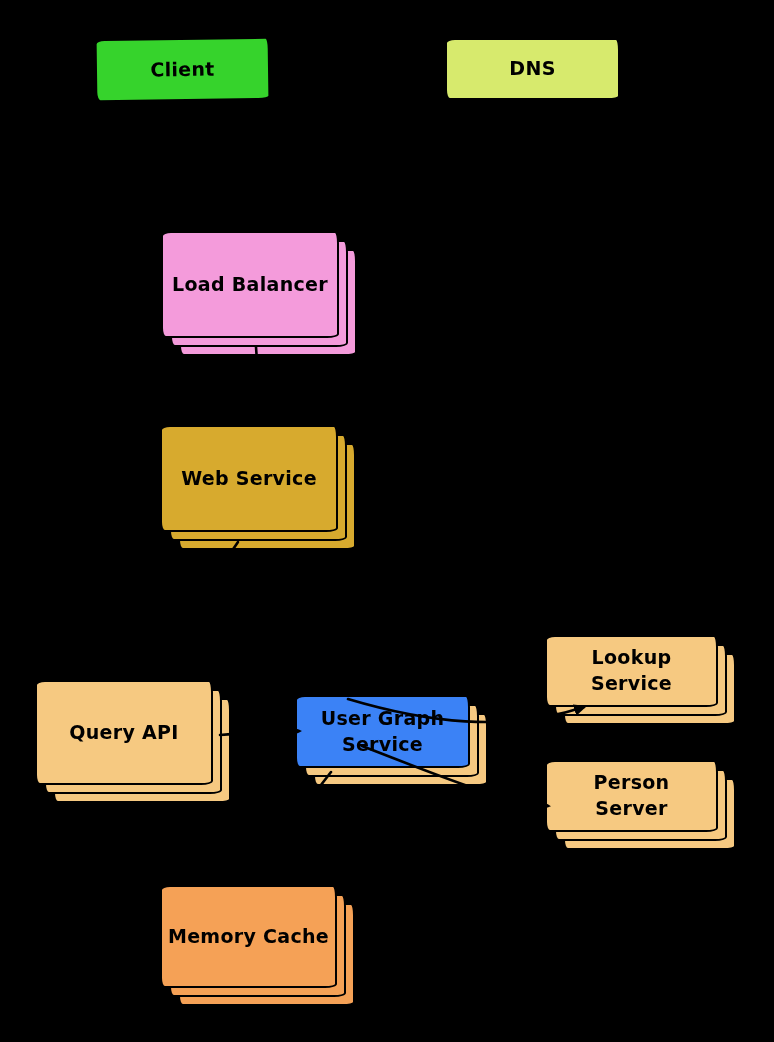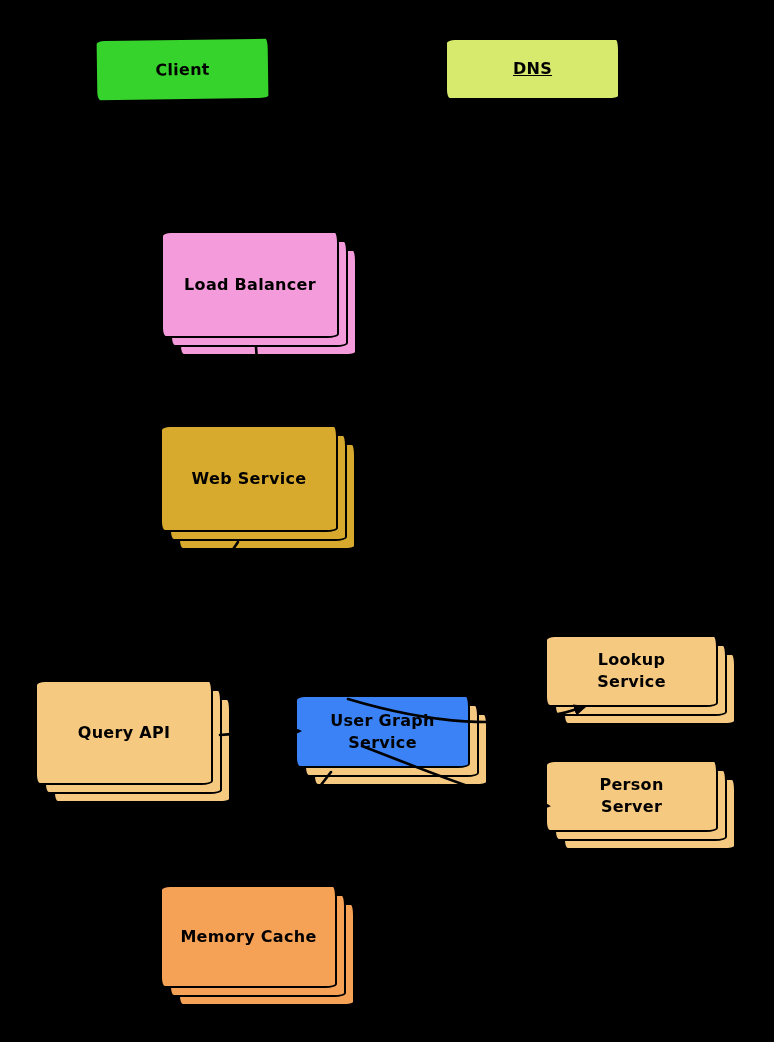--- a/index.html
+++ b/index.html
@@ -25,21 +25,21 @@
     top: 0;
     box-sizing: border-box;
     border: 2.5px solid #000000;
     border-radius: 10px 4px 12px 5px / 5px 12px 4px 10px;
     display: flex;
     align-items: center;
     justify-content: center;
   }
   .node-label {
     font-weight: bold;
-    font-size: 16px;
+    font-size: 19px;
     color: #000000;
     text-align: center;
     white-space: pre-line;
     letter-spacing: 0.3px;
     line-height: 1.35;
   }
   .edges {
     position: absolute;
     left: 0;
     top: 0;
@@ -73,21 +73,21 @@
       <path d="M 348 699 C 425 722 505 733 584 707" class="edge" stroke="#000000" marker-end="url(#arrowhead)"></path>
       <path d="M 362 746 C 440 776 496 800 548 806" class="edge" stroke="#000000" marker-end="url(#arrowhead)"></path>
       <path d="M 331 772 C 302 810 272 845 254 881" class="edge" stroke="#000000" marker-end="url(#arrowhead)"></path>
     </svg>
 <div class="node-stack" style="left: 95px; top: 38px; width: 175px; height: 63px; transform: rotate(-0.8deg);">
       <div class="node-box" style="width: 175px; height: 63px; background: rgb(54, 211, 44); transform: translate(0px, 0px);">
         <div class="node-label">Client</div>
       </div>
     </div>
     <div class="node-stack" style="left: 445px; top: 38px; width: 175px; height: 62px;">
-      <div class="node-box" style="width: 175px; height: 62px; background: rgb(215, 234, 109); transform: translate(0px, 0px); text-decoration: underline;">
+      <div class="node-box" style="width: 175px; height: 62px; background: rgb(215, 234, 109); transform: translate(0px, 0px);">
         <div class="node-label">DNS</div>
       </div>
     </div>
     <div class="node-stack" style="left: 161px; top: 231px; width: 196px; height: 125px;">
       <div class="node-box" style="width: 178px; height: 107px; background: rgb(244, 155, 219); transform: translate(18px, 18px);"></div>
       <div class="node-box" style="width: 178px; height: 107px; background: rgb(244, 155, 219); transform: translate(9px, 9px);"></div>
       <div class="node-box" style="width: 178px; height: 107px; background: rgb(244, 155, 219); transform: translate(0px, 0px);">
         <div class="node-label">Load Balancer</div>
       </div>
     </div>

